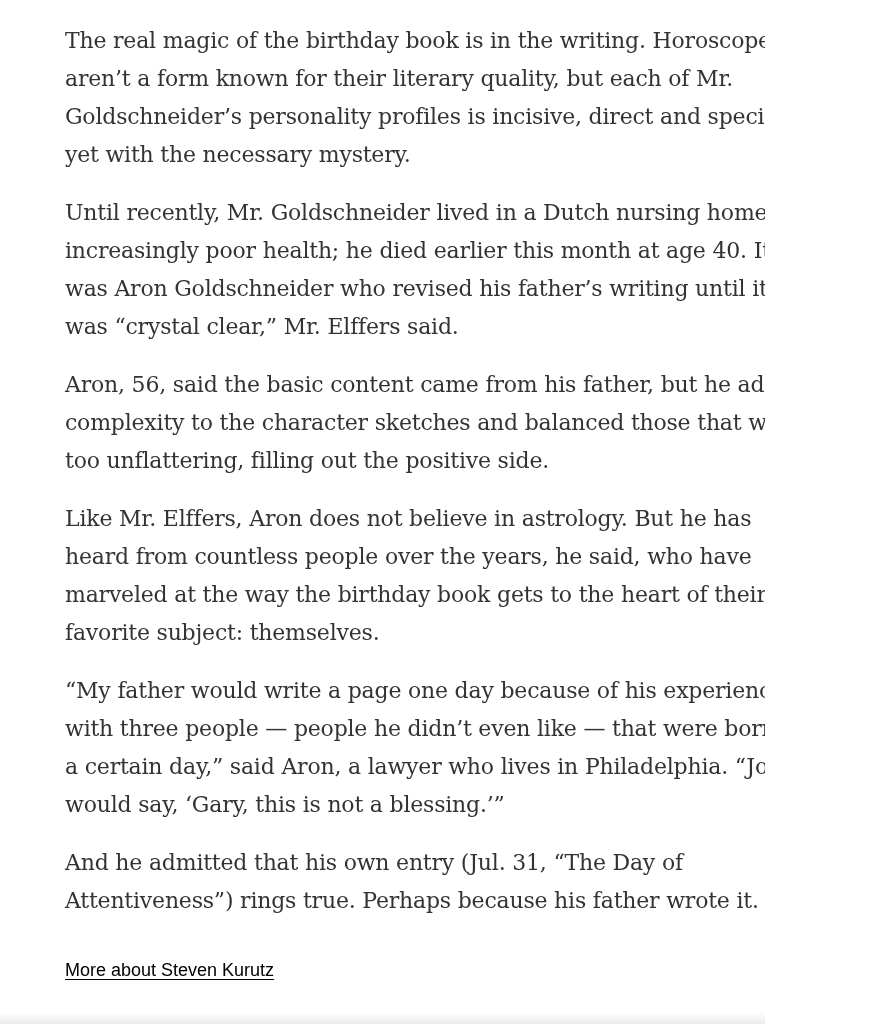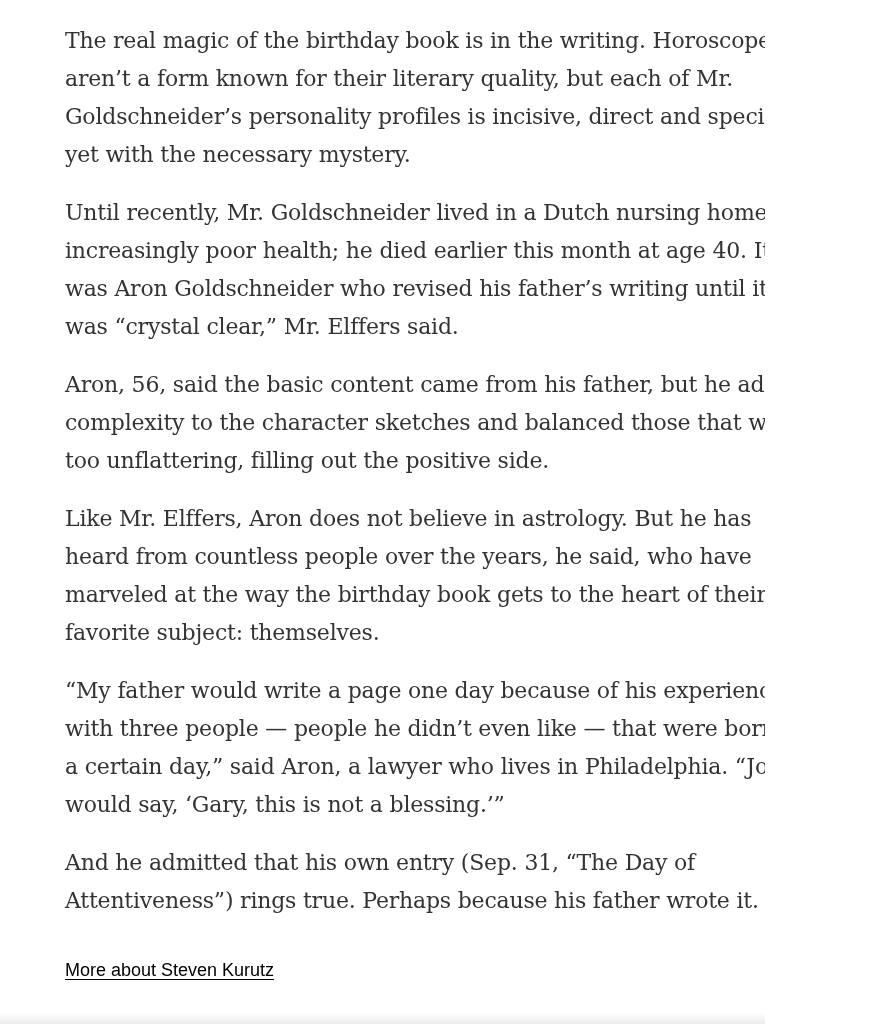--- a/index.html
+++ b/index.html
@@ -67,20 +67,20 @@
 <body>
 
 <div class="page">
   <div class="article-text">
     <div id="paragraph-host">
         <p class="para">The real magic of the birthday book is in the writing. Horoscopes aren’t a form known for their literary quality, but each of Mr. Goldschneider’s personality profiles is incisive, direct and specific, yet with the necessary mystery.</p>
         <p class="para">Until recently, Mr. Goldschneider lived in a Dutch nursing home in increasingly poor health; he died earlier this month at age 40. It was Aron Goldschneider who revised his father’s writing until it was “crystal clear,” Mr. Elffers said.</p>
         <p class="para">Aron, 56, said the basic content came from his father, but he added complexity to the character sketches and balanced those that were too unflattering, filling out the positive side.</p>
         <p class="para">Like Mr. Elffers, Aron does not believe in astrology. But he has heard from countless people over the years, he said, who have marveled at the way the birthday book gets to the heart of their favorite subject: themselves.</p>
         <p class="para">“My father would write a page one day because of his experience with three people — people he didn’t even like — that were born on a certain day,” said Aron, a lawyer who lives in Philadelphia. “Joost would say, ‘Gary, this is not a blessing.’”</p>
-        <p class="para">And he admitted that his own entry (Sep. 31, “The Day of Attentiveness”) rings true. Perhaps because his father wrote it.</p>
+        <p class="para">And he admitted that his own entry (Jul. 31, “The Day of Attentiveness”) rings true. Perhaps because his father wrote it.</p>
       </div>
     <div class="author-bio">
       <a class="more-link">More about Steven Kurutz</a>
     </div>
   </div>
   <div class="bottom-edge"></div>
 </div>
 
 </body></html>

